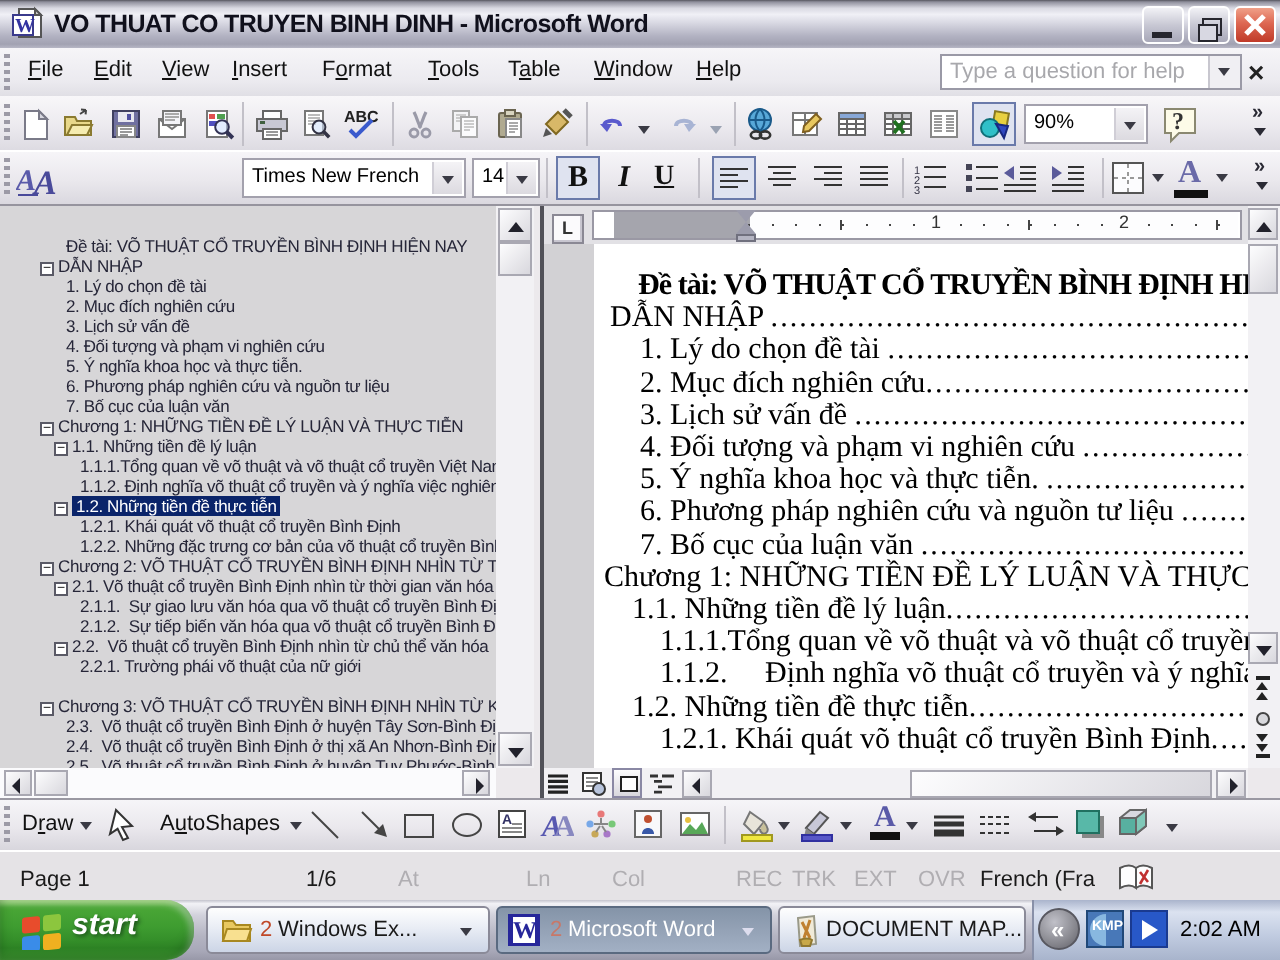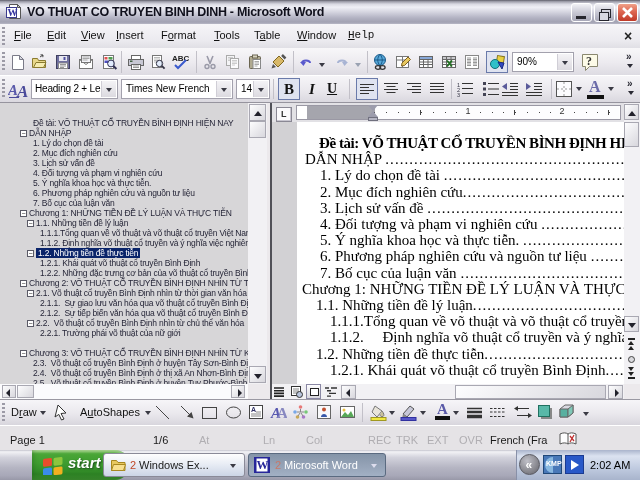--- a/index.html
+++ b/index.html
@@ -50,21 +50,21 @@
 #drawbar{left:0;top:399px;width:640px;height:26px;background:linear-gradient(180deg,#f6f5f8 0%,#eae8ed 55%,#d8d6dd 100%);border-top:1px solid #9a98a2;box-sizing:border-box;}
 .dbtxt{font-size:11px;color:#111;top:6px;}
 
 #status{left:0;top:425px;width:640px;height:25px;background:#e5e3e6;border-top:1px solid #fff;box-sizing:border-box;font-size:11px;}
 #status .on{color:#1a1a1a;} #status .off{color:#b0aeb2;}
 
 #taskbar{left:0;top:450px;width:640px;height:30px;background:linear-gradient(180deg,#c3c3cd 0%,#f2f2f6 6%,#d2d2dc 25%,#b4b4c2 60%,#a8a8b8 85%,#9898a8 100%);}
 .task{top:3px;height:24px;white-space:nowrap;overflow:hidden;border-radius:3px;border:1px solid #8a8a98;box-sizing:border-box;background:linear-gradient(180deg,#fefefe 0%,#e9edf5 45%,#ccd5e6 100%);font-size:11px;color:#1a1a1a;}
 .task.pressed{background:linear-gradient(180deg,#8494a8 0%,#94a2b6 50%,#a2b0c4 100%);color:#fff;border-color:#5a6a80;}
 #tray{right:0;top:0;width:124px;height:30px;background:linear-gradient(180deg,#aab4cc 0%,#dbe2f0 20%,#c0cbe0 60%,#a8b4cc 100%);border-left:1px solid #8890a8;box-sizing:border-box;}
-#startbtn{left:0;top:0;width:97px;height:30px;border-radius:0 14px 14px 0;background:linear-gradient(180deg,#7ec456 0%,#4aa636 12%,#3e9c30 45%,#2f8726 80%,#4aa63a 100%);box-shadow:inset 0 -3px 6px rgba(0,40,0,.35), inset -2px 2px 3px rgba(255,255,255,.4);margin-left:32px;}
+#startbtn{left:0;top:0;width:97px;height:30px;border-radius:0 14px 14px 0;background:linear-gradient(180deg,#7ec456 0%,#4aa636 12%,#3e9c30 45%,#2f8726 80%,#4aa63a 100%);box-shadow:inset 0 -3px 6px rgba(0,40,0,.35), inset -2px 2px 3px rgba(255,255,255,.4);}
 </style></head>
 <body>
 <div id="scr">
 
 <div id="title" class="abs">
   <svg class="abs" style="left:5px;top:3px;" width="18" height="18">
         <path d="M4.5 1.5h8l3 3v11h-11z" fill="#fff" stroke="#555"></path>
         <path d="M12.5 1.5l3 3h-3z" fill="#ccc" stroke="#555"></path>
         <rect x="1.5" y="4.5" width="10" height="10" fill="#fff" stroke="#3a3a8c"></rect>
         <text x="2.5" y="13" font-family="Liberation Serif" font-size="10" font-weight="bold" fill="#3333a0">W</text>
@@ -87,21 +87,24 @@
 <div id="menu" class="abs">
   <div class="abs grip" style="left:2px;top:3px;height:18px;"></div>
   <div class="abs mitem" style="left:14px;"><u>F</u>ile</div>
   <div class="abs mitem" style="left:47px;"><u>E</u>dit</div>
   <div class="abs mitem" style="left:81px;"><u>V</u>iew</div>
   <div class="abs mitem" style="left:116px;"><u>I</u>nsert</div>
   <div class="abs mitem" style="left:161px;">F<u>o</u>rmat</div>
   <div class="abs mitem" style="left:214px;"><u>T</u>ools</div>
   <div class="abs mitem" style="left:254px;">T<u>a</u>ble</div>
   <div class="abs mitem" style="left:297px;"><u>W</u>indow</div>
-  <div class="abs mitem" style="left:348px;font-family:Liberation Mono, monospace;"><u>H</u>elp</div>
+  <div class="abs mitem" style="left:348px;"><u>H</u>elp</div>
+  <div id="qbox" class="abs">Type a question for help<div class="dd">
+          <div class="dar" style="left:4px;top:6px;"></div>
+        </div></div>
   <div class="abs" style="left:624px;top:4px;font-size:14px;color:#222;font-weight:bold;">×</div>
 </div>
 
 <div id="tb1" class="abs">
  <div class="abs grip" style="left:2px;top:4px;height:20px;"></div>
  <svg class="abs" style="left:10px;top:6px;" width="16" height="16">
         <path d="M2.5 1.5h7l4 4v10h-11z" fill="#fff" stroke="#7a7a88"></path>
         <path d="M9.5 1.5l4 4h-4z" fill="#d8d8e0" stroke="#7a7a88"></path>
       </svg>
  <svg class="abs" style="left:31px;top:6px;" width="18" height="16">
@@ -230,26 +233,20 @@
  <div class="dar abs" style="left:627px;top:16px;border-top-color:#2a2a34;"></div>
 </div>
 
 <div id="tb2" class="abs">
  <div class="abs grip" style="left:2px;top:3px;height:20px;"></div>
  <svg class="abs" style="left:8px;top:3px;" width="22" height="20">
         <text x="0" y="16" font-family="Liberation Serif" font-size="15" font-weight="bold" font-style="italic" fill="#5a5aaa">A</text>
         <text x="9" y="18" font-family="Liberation Serif" font-size="17" font-weight="bold" font-style="italic" fill="#4a4a9a">A</text>
         <path d="M1 18.5h10" stroke="#4a4a9a"></path>
       </svg>
- <div class="abs combo" style="left:31px;top:3px;width:87px;">
-        <span style="position:absolute;left:3px;top:3px;letter-spacing:-0.2px;">Heading 2 + Le</span>
-        <div class="dd">
-          <div class="dar" style="left:4px;top:7px;"></div>
-        </div>
-      </div>
  <div class="abs combo" style="left:121px;top:3px;width:112px;">
         <span style="position:absolute;left:4px;top:3px;">Times New French</span>
         <div class="dd">
           <div class="dar" style="left:4px;top:7px;"></div>
         </div>
       </div>
  <div class="abs combo" style="left:236px;top:3px;width:34px;">
         <span style="position:absolute;left:4px;top:3px;">14</span>
         <div class="dd">
           <div class="dar" style="left:4px;top:7px;"></div>
@@ -583,20 +580,28 @@
   <div class="abs task pressed" style="left:248px;width:138px;">
     <svg class="abs" style="left:5px;top:3px;" width="17" height="17">
           <rect x="0" y="0" width="16" height="16" fill="#26269a"></rect>
           <rect x="2.5" y="1.5" width="11" height="13" fill="#fff"></rect>
           <text x="2.5" y="12" font-family="Liberation Serif" font-size="12" font-weight="bold" fill="#26269a">W</text>
         </svg>
     <span class="abs" style="left:26px;top:5px;color:#c87868;">2</span>
     <span class="abs" style="left:35px;top:5px;">Microsoft Word</span>
     <div class="dar abs" style="left:122px;top:10px;border-top-color:#dde;"></div>
   </div>
+  <div class="abs task" style="left:389px;width:124px;">
+    <svg class="abs" style="left:6px;top:3px;" width="15" height="18">
+          <path d="M3 2l8-1 1 14-8 1z" fill="#f0ead8" stroke="#998"></path>
+          <path d="M5 4l4 8M9 3l-3 9" stroke="#c08030" stroke-width="1.5" fill="none"></path>
+          <path d="M4 13c2-1 5-1 6 0l-1 3H5z" fill="#c8a848" stroke="#907830"></path>
+        </svg>
+    <span class="abs" style="left:23px;top:5px;">DOCUMENT MAP...</span>
+  </div>
   <div id="tray" class="abs">
     <div class="abs" style="left:2px;top:4px;width:21px;height:21px;border-radius:50%;background:radial-gradient(circle at 38% 32%,#c0c0c8,#88888f 60%,#606068);border:1px solid #585860;box-sizing:border-box;">
           <span style="position:absolute;left:5.5px;top:3px;color:#fff;font-size:12px;font-weight:bold;">«</span>
         </div>
     <div class="abs" style="left:26px;top:5px;width:19px;height:19px;background:#4878b8;border:1px solid #204878;box-sizing:border-box;">
           <div style="position:absolute;left:1px;top:1px;width:8px;height:16px;border-radius:8px 0 0 8px;background:#88b8e0;"></div>
           <span style="position:absolute;left:2px;top:4px;font-size:7px;font-weight:bold;color:#fff;">KMP</span>
         </div>
     <div class="abs" style="left:48px;top:5px;width:19px;height:19px;background:#2858c8;border:1px solid #1a3a90;box-sizing:border-box;">
           <div style="position:absolute;left:5px;top:4px;width:0;height:0;border-top:5px solid transparent;border-bottom:5px solid transparent;border-left:8px solid #fff;"></div>

